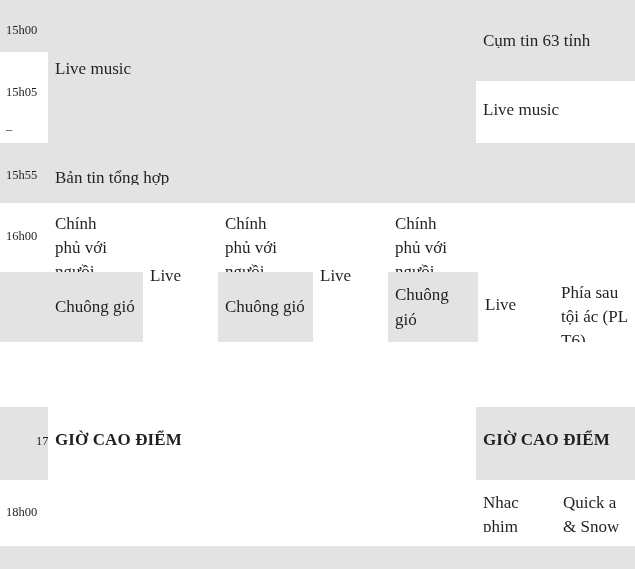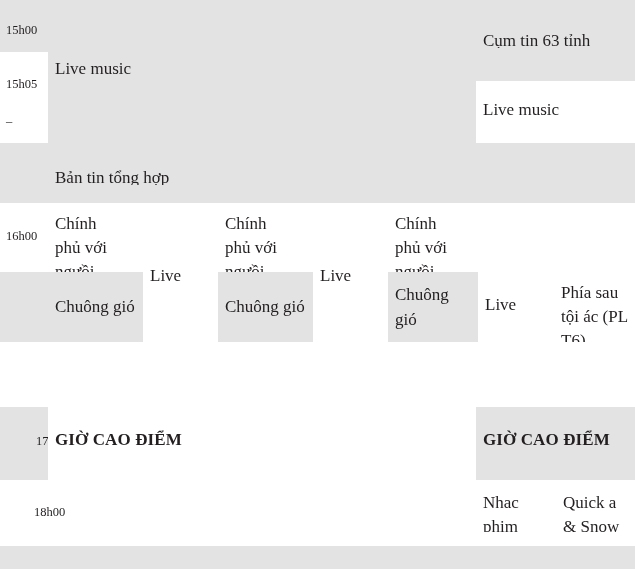--- a/index.html
+++ b/index.html
@@ -102,42 +102,47 @@
   <div class="cell gray" style="left:388px; top:272px; width:90px; height:70px;"></div>
 
   <div class="cell gray" style="left:476px; top:407px; width:159px; height:73px;"></div>
 
   <div class="cell timecell" style="top:0; height:52px;">
     <span class="t">15h00</span>
     
     
   </div>
 
-  <div class="cell timecell" style="top:52px; height:91px; padding-top:4px;">
+  <div class="cell timecell" style="top:52px; height:91px; padding-top:12px;">
     <span class="t">15h05</span>
     <span class="dash">–</span>
     
   </div>
 
+  <div class="cell timecell" style="top:143px; height:60px; padding-top:4px;">
+    <span class="t">15h55</span>
+    
+    
+  </div>
 
   <div class="cell timecell" style="top:203px; height:69px; padding-top:5px;">
     <span class="t">16h00</span>
     <span class="dash">–</span>
     
   </div>
 
 
 
   <div class="cell timecell" style="top:407px; height:55px; padding-top:6px;padding-left:36px;">
     <span class="t">17h00</span>
     <span class="dash">–</span>
     
   </div>
 
-  <div class="cell timecell" style="top:480px; height:56px; padding-top:4px;margin-left:28px;">
+  <div class="cell timecell" style="top:480px; height:56px; padding-top:4px;">
     <span class="t">18h00</span>
     <span class="dash">–</span>
     
   </div>
 
   <div class="cell timecell" style="top:546px; height:23px; padding-top:3px;">
     <span class="t">19h00</span>
   </div>
 
   <div class="cell prog" style="left:48px; top:52px; width:110px; height:30px;">

